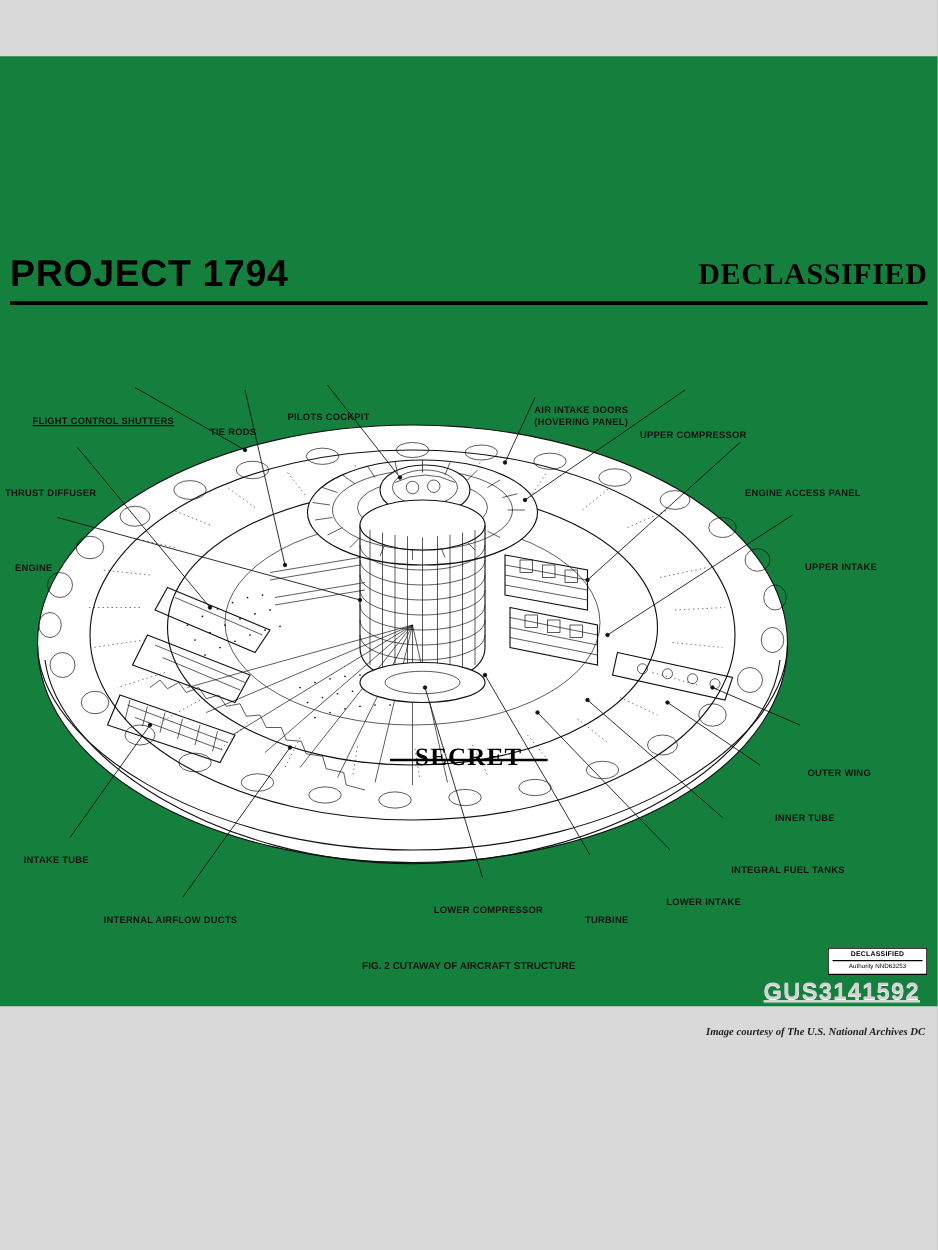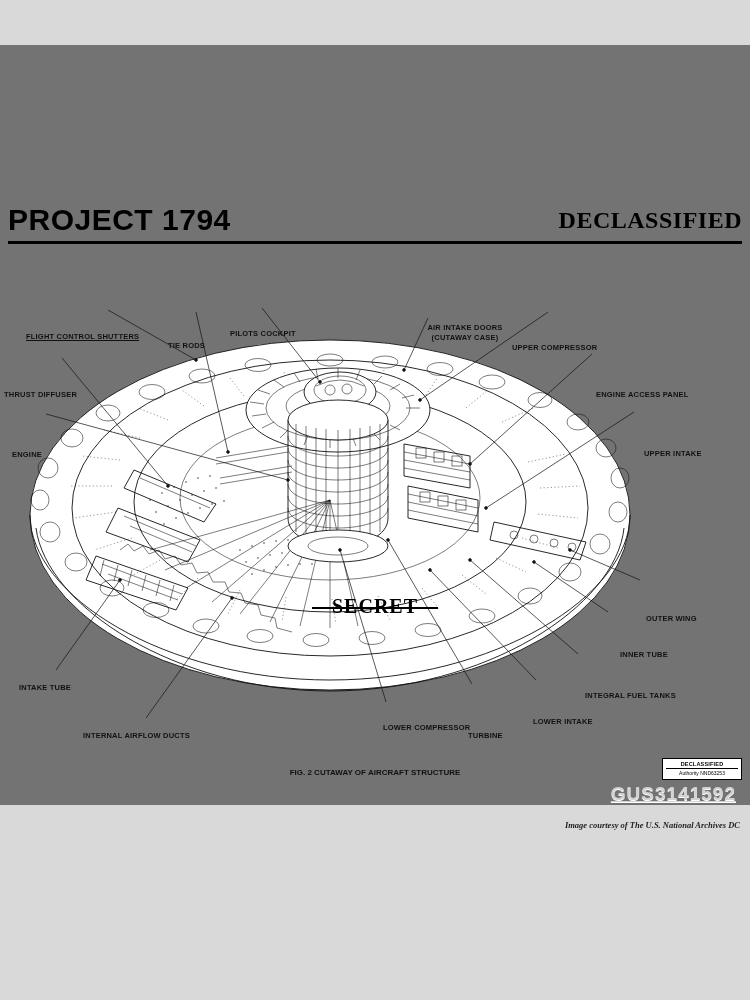--- a/index.html
+++ b/index.html
@@ -20,21 +20,21 @@
     width: 750px;
     height: 1000px;
     background: #d9d9d9;
   }
   .sheet {
     position: absolute;
     left: 0;
     top: 45px;
     width: 750px;
     height: 760px;
-    background: #737373;
+    background: #15803d;
   }
   
   .header {
     position: absolute;
     left: 8px;
     top: 158px;
     width: 734px;
     height: 46px;
   }
   .header-title {
@@ -490,33 +490,33 @@
 
           <path d="M56,420 L120,330"></path>
           <circle cx="120" cy="330" r="1.4" class="dot"></circle>
         </g>
       </svg>
 
       <div class="lbl" style="left:26px; top:82px;text-decoration:underline;">FLIGHT CONTROL SHUTTERS</div>
       <div class="lbl" style="left:168px; top:91px;">TIE RODS</div>
       <div class="lbl" style="left:230px; top:79px;">PILOTS COCKPIT</div>
       <div class="lbl c" style="left:398px; top:73px; width:80px;">AIR INTAKE DOORS</div>
-      <div class="lbl c" style="left:398px; top:83px; width:80px;">(CUTAWAY CASE)</div>
+      <div class="lbl c" style="left:398px; top:83px; width:80px;">(HOVERING PANEL)</div>
       <div class="lbl" style="left:512px; top:93px;">UPPER COMPRESSOR</div>
       <div class="lbl" style="left:596px; top:140px;">ENGINE ACCESS PANEL</div>
       <div class="lbl" style="left:4px; top:140px;">THRUST DIFFUSER</div>
       <div class="lbl" style="left:644px; top:199px;">UPPER INTAKE</div>
       <div class="lbl" style="left:12px; top:200px;">ENGINE</div>
       <div class="lbl" style="left:646px; top:364px;">OUTER WING</div>
       <div class="lbl" style="left:620px; top:400px;">INNER TUBE</div>
       <div class="lbl" style="left:585px; top:441px;">INTEGRAL FUEL TANKS</div>
       <div class="lbl" style="left:19px; top:433px;">INTAKE TUBE</div>
       <div class="lbl" style="left:533px; top:467px;">LOWER INTAKE</div>
       <div class="lbl" style="left:83px; top:481px;">INTERNAL AIRFLOW DUCTS</div>
-      <div class="lbl" style="left:347px; top:473px;margin-left:36px;">LOWER COMPRESSOR</div>
+      <div class="lbl" style="left:347px; top:473px;">LOWER COMPRESSOR</div>
       <div class="lbl" style="left:468px; top:481px;">TURBINE</div>
 
       <div class="fig-caption">FIG. 2  CUTAWAY OF AIRCRAFT STRUCTURE</div>
     </div>
 
     <div class="secret"><span>SECRET</span></div>
 
     <div class="declass-box">
       <div class="d1">DECLASSIFIED</div>
       <div class="d2">Authority  NND63253</div>

